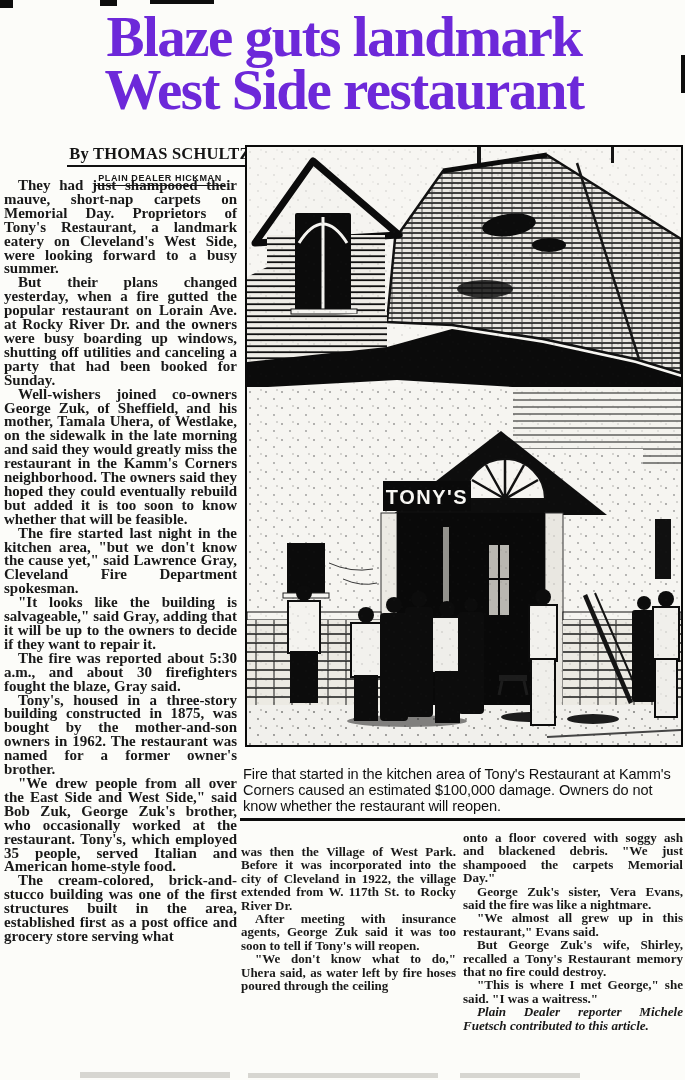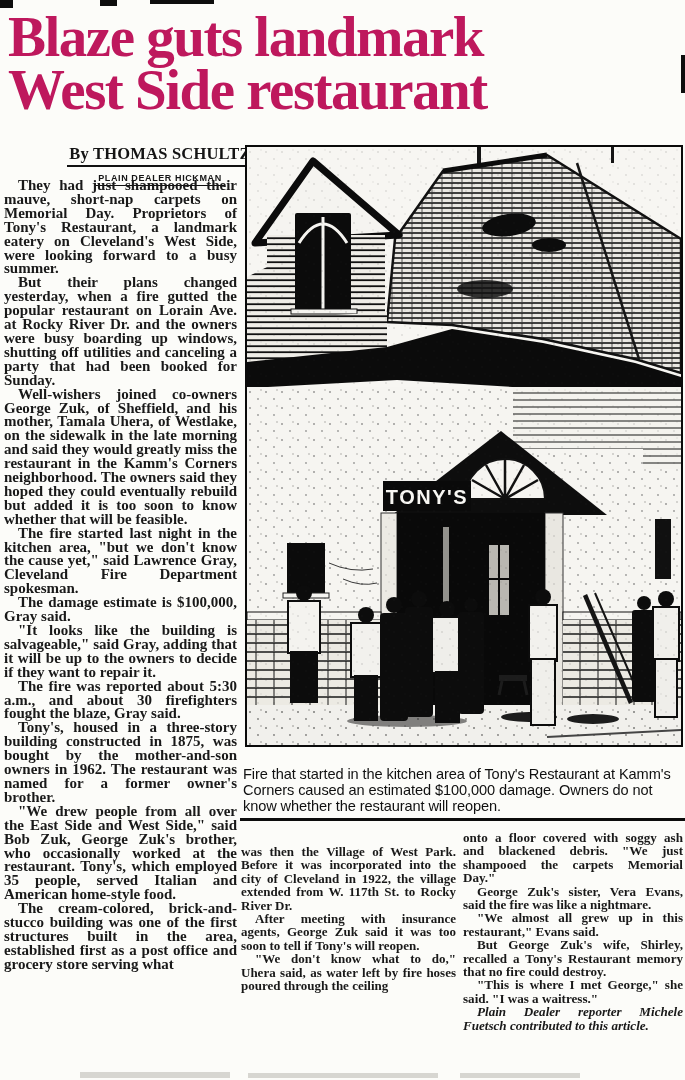--- a/index.html
+++ b/index.html
@@ -12,21 +12,21 @@
     font-family:"Liberation Serif", serif;
     color:#141414;
   }
   
   .artifact{position:absolute;background:#0d0d0d;}
   .artifact.faint{background:#d7d6d1;}
   
   .headline{
     position:absolute;left:8px;top:10px;width:672px;
     font-weight:700;font-size:57px;line-height:53px;
-    letter-spacing:-1.5px;color:#be185d;
+    letter-spacing:-1.5px;color:#6d28d9;text-align:center;
   }
   
   .byline-block{position:absolute;left:0;top:144px;width:240px;text-align:center;margin-left:40px;}
   .byline{display:inline-block;font-weight:700;font-size:16.5px;
     border-bottom:2.5px solid #111;padding:0 2px 1px 2px;letter-spacing:0.2px;}
   .byline-title{display:inline-block;font-family:"Liberation Sans",sans-serif;
     font-weight:700;font-size:9px;letter-spacing:0.6px;
     border-bottom:1.5px solid #111;padding:0 3px 1.5px 3px;margin-top:2px;}
   
   .col{position:absolute;text-align:justify;font-weight:700;color:#191919;}
@@ -75,21 +75,20 @@
   <div class="byline-block">
     <span class="byline">By THOMAS SCHULTZ</span><br>
     <span class="byline-title">PLAIN DEALER HICKMAN</span>
   </div>
 
   <div class="col col1">
     <p>They had just shampooed their mauve, short-nap carpets on Memorial Day. Proprietors of Tony's Restaurant, a landmark eatery on Cleveland's West Side, were looking forward to a busy summer.</p>
     <p>But their plans changed yesterday, when a fire gutted the popular restaurant on Lorain Ave. at Rocky River Dr. and the owners were busy boarding up windows, shutting off utilities and canceling a party that had been booked for Sunday.</p>
     <p>Well-wishers joined co-owners George Zuk, of Sheffield, and his mother, Tamala Uhera, of Westlake, on the sidewalk in the late morning and said they would greatly miss the restaurant in the Kamm's Corners neighborhood. The owners said they hoped they could eventually rebuild but added it is too soon to know whether that will be feasible.</p>
     <p>The fire started last night in the kitchen area, "but we don't know the cause yet," said Lawrence Gray, Cleveland Fire Department spokesman.</p>
-    <p>The damage estimate is $100,000, Gray said.</p>
     <p>"It looks like the building is salvageable," said Gray, adding that it will be up to the owners to decide if they want to repair it.</p>
     <p>The fire was reported about 5:30 a.m., and about 30 firefighters fought the blaze, Gray said.</p>
     <p>Tony's, housed in a three-story building constructed in 1875, was bought by the mother-and-son owners in 1962. The restaurant was named for a former owner's brother.</p>
     <p>"We drew people from all over the East Side and West Side," said Bob Zuk, George Zuk's brother, who occasionally worked at the restaurant. Tony's, which employed 35 people, served Italian and American home-style food.</p>
     <p>The cream-colored, brick-and-stucco building was one of the first structures built in the area, established first as a post office and grocery store serving what</p>
   </div>
 
   <div class="photo-frame">
     <svg width="434" height="598" viewBox="0 0 434 598">
       <defs>

